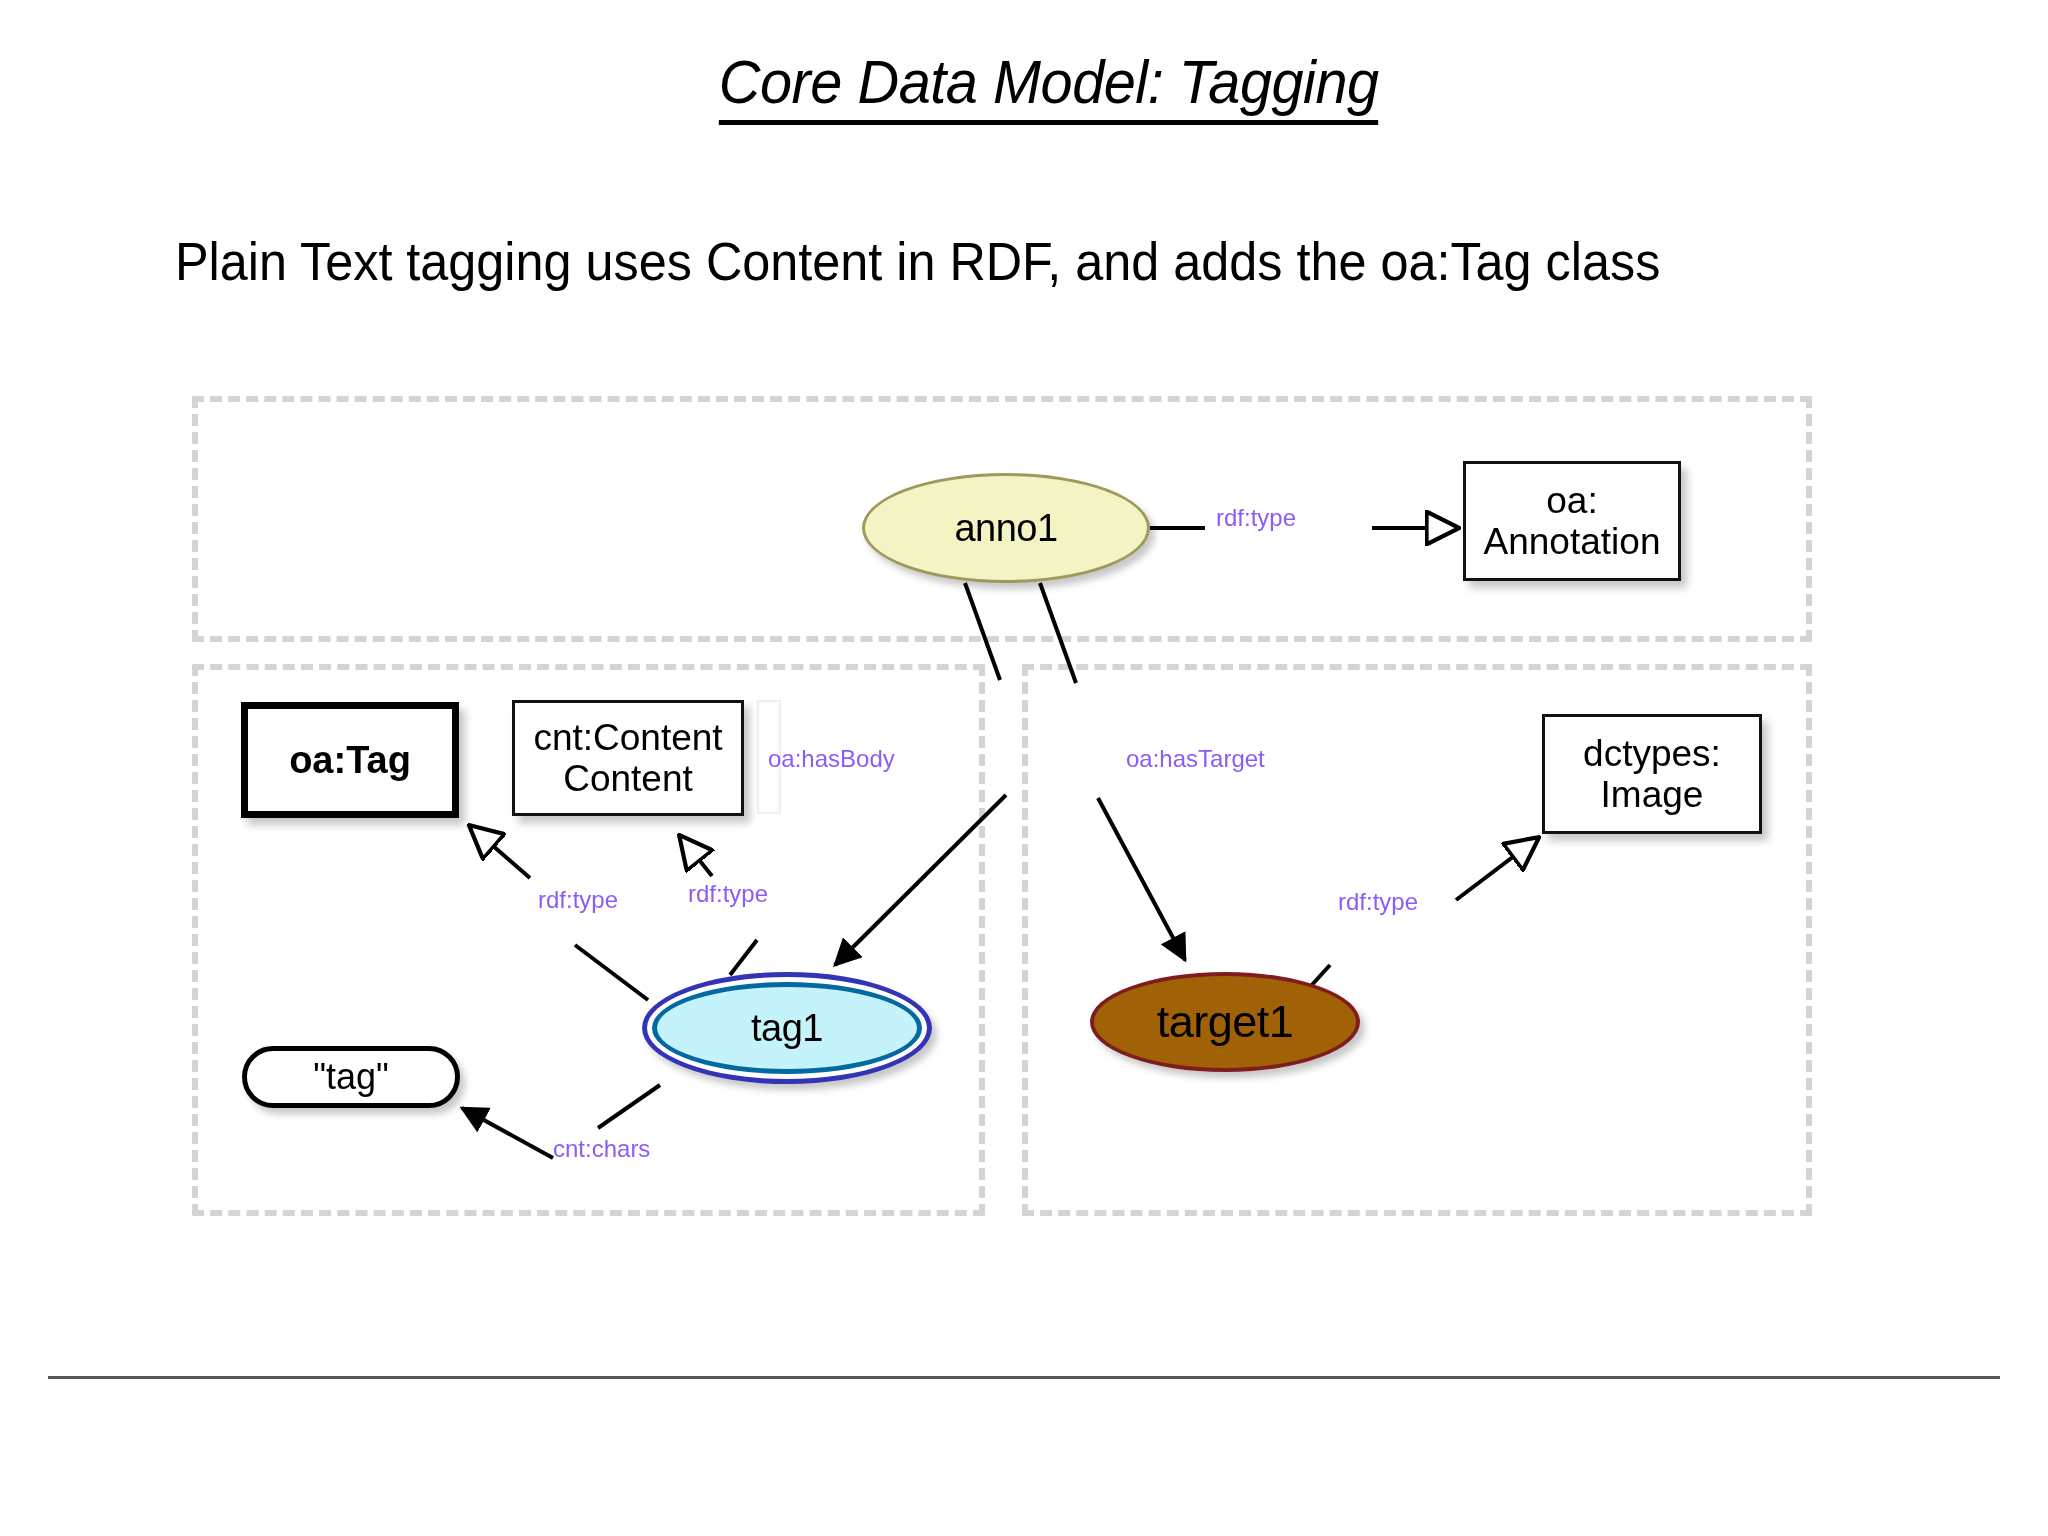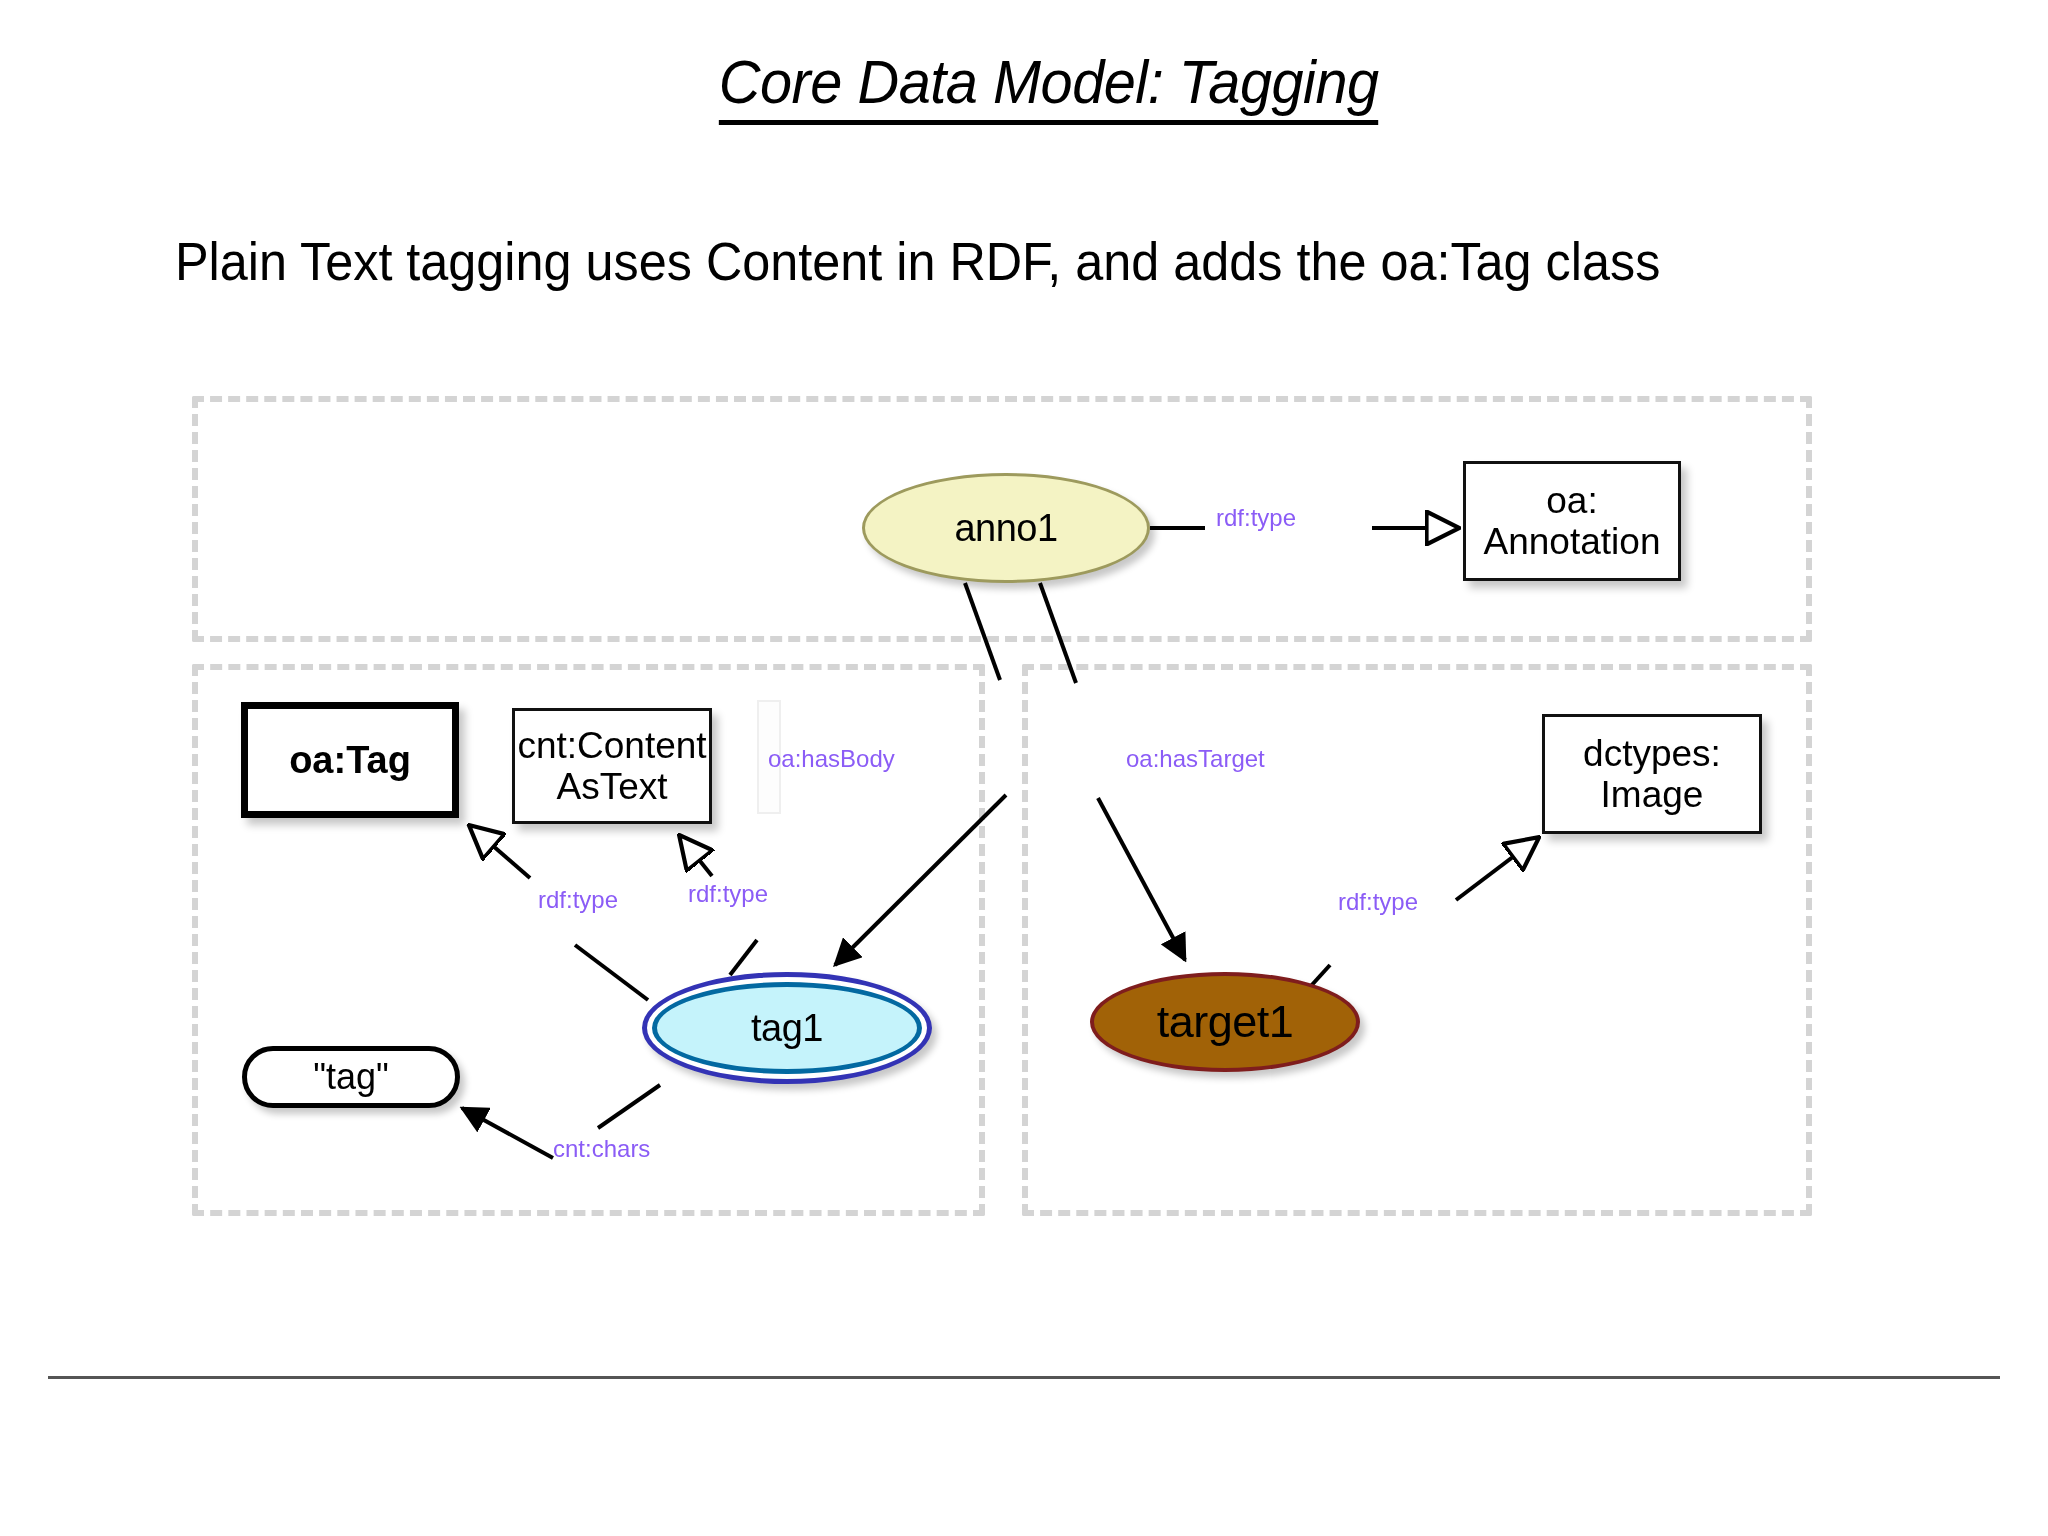--- a/index.html
+++ b/index.html
@@ -130,23 +130,22 @@
     left: 1463px; top: 461px; width: 218px; height: 120px;
     font-size: 37px;
   }
   #node-oa-tag {
     left: 241px; top: 702px; width: 218px; height: 116px;
     border: 7px solid #000;
     font-size: 38px;
     font-weight: bold;
   }
   #node-cnt-content {
-    left: 512px; top: 700px; width: 200px; height: 116px;
+    left: 512px; top: 700px; width: 232px; height: 116px;
     font-size: 37px;
-    margin-top: 8px;
   }
   #node-dctypes-image {
     left: 1542px; top: 714px; width: 220px; height: 120px;
     font-size: 37px;
   }
 
   
   #node-literal-tag {
     position: absolute;
     left: 242px; top: 1046px; width: 218px; height: 62px;
@@ -258,21 +257,21 @@
   <div class="node-box" id="node-oa-annotation">
     <div>
       <div>oa:</div>
       <div>Annotation</div>
     </div>
   </div>
 
   <div class="node-box" id="node-cnt-content">
     <div>
       <div>cnt:Content</div>
-      <div>AsText</div>
+      <div>Content</div>
     </div>
   </div>
 
   <div class="node-ellipse" id="node-tag1-outer"></div>
   <div class="node-ellipse" id="node-tag1">
     <span>tag1</span>
   </div>
 
   <div id="node-literal-tag">
     <span>"tag"</span>

